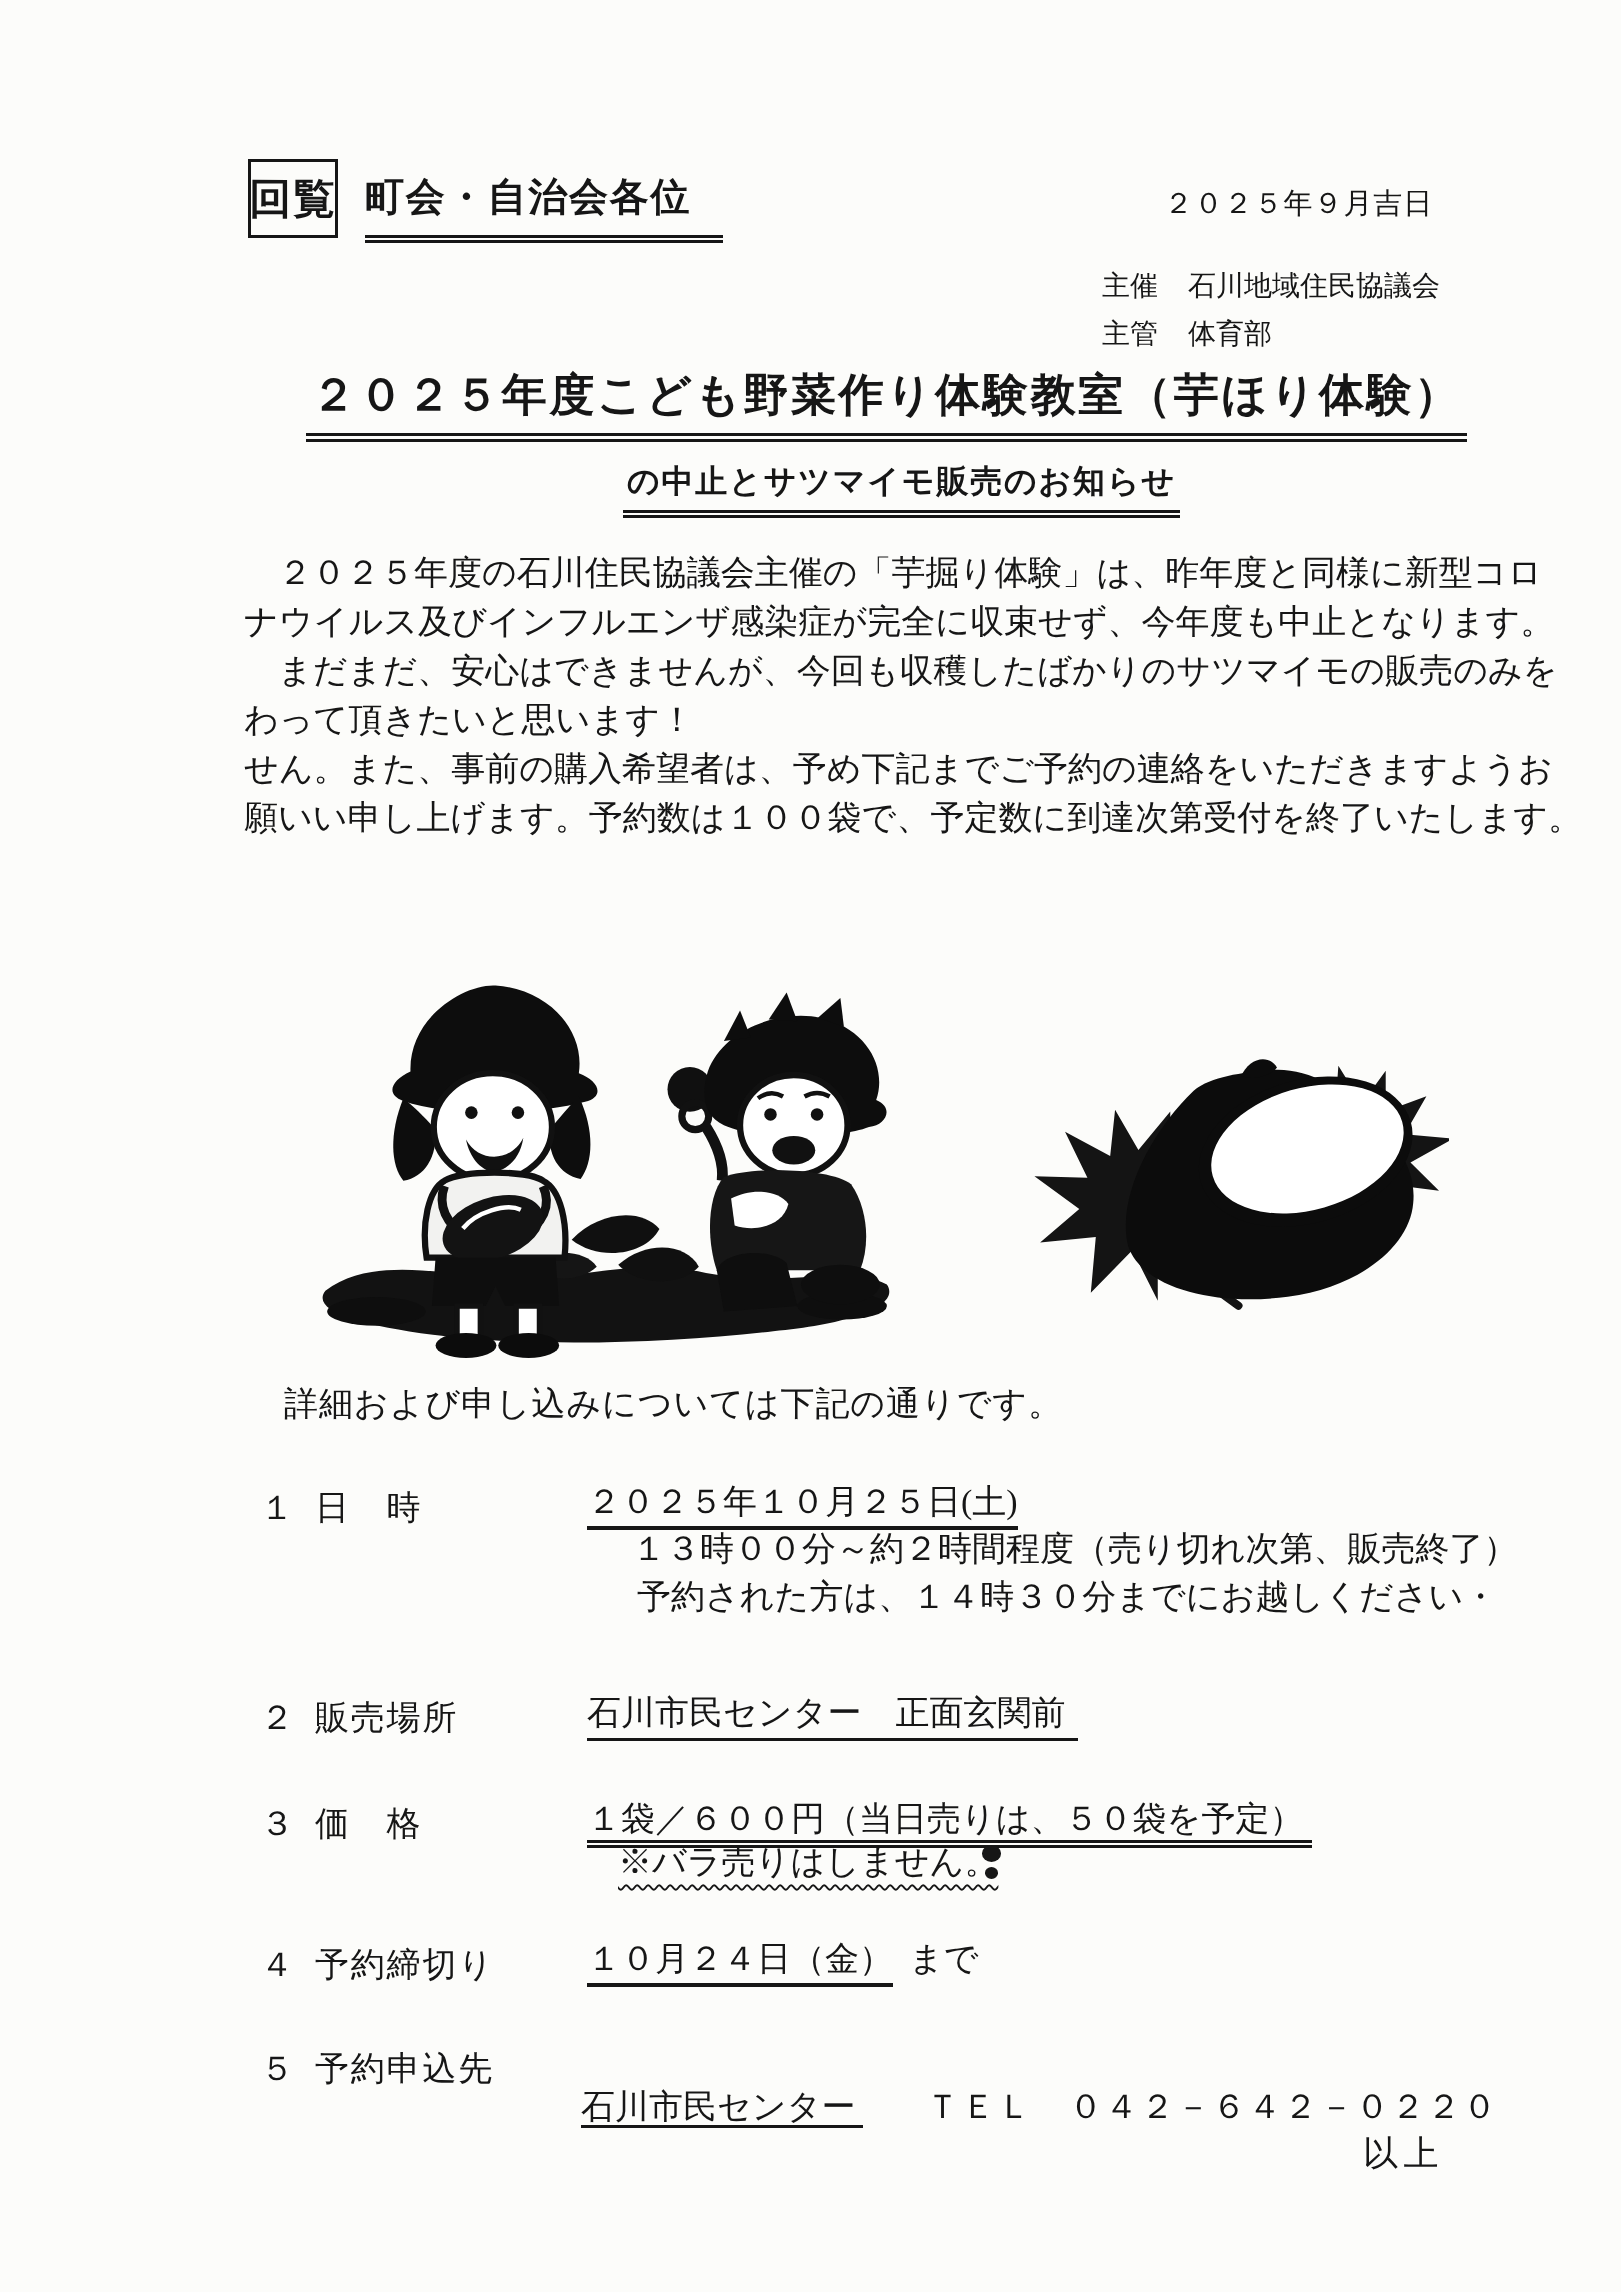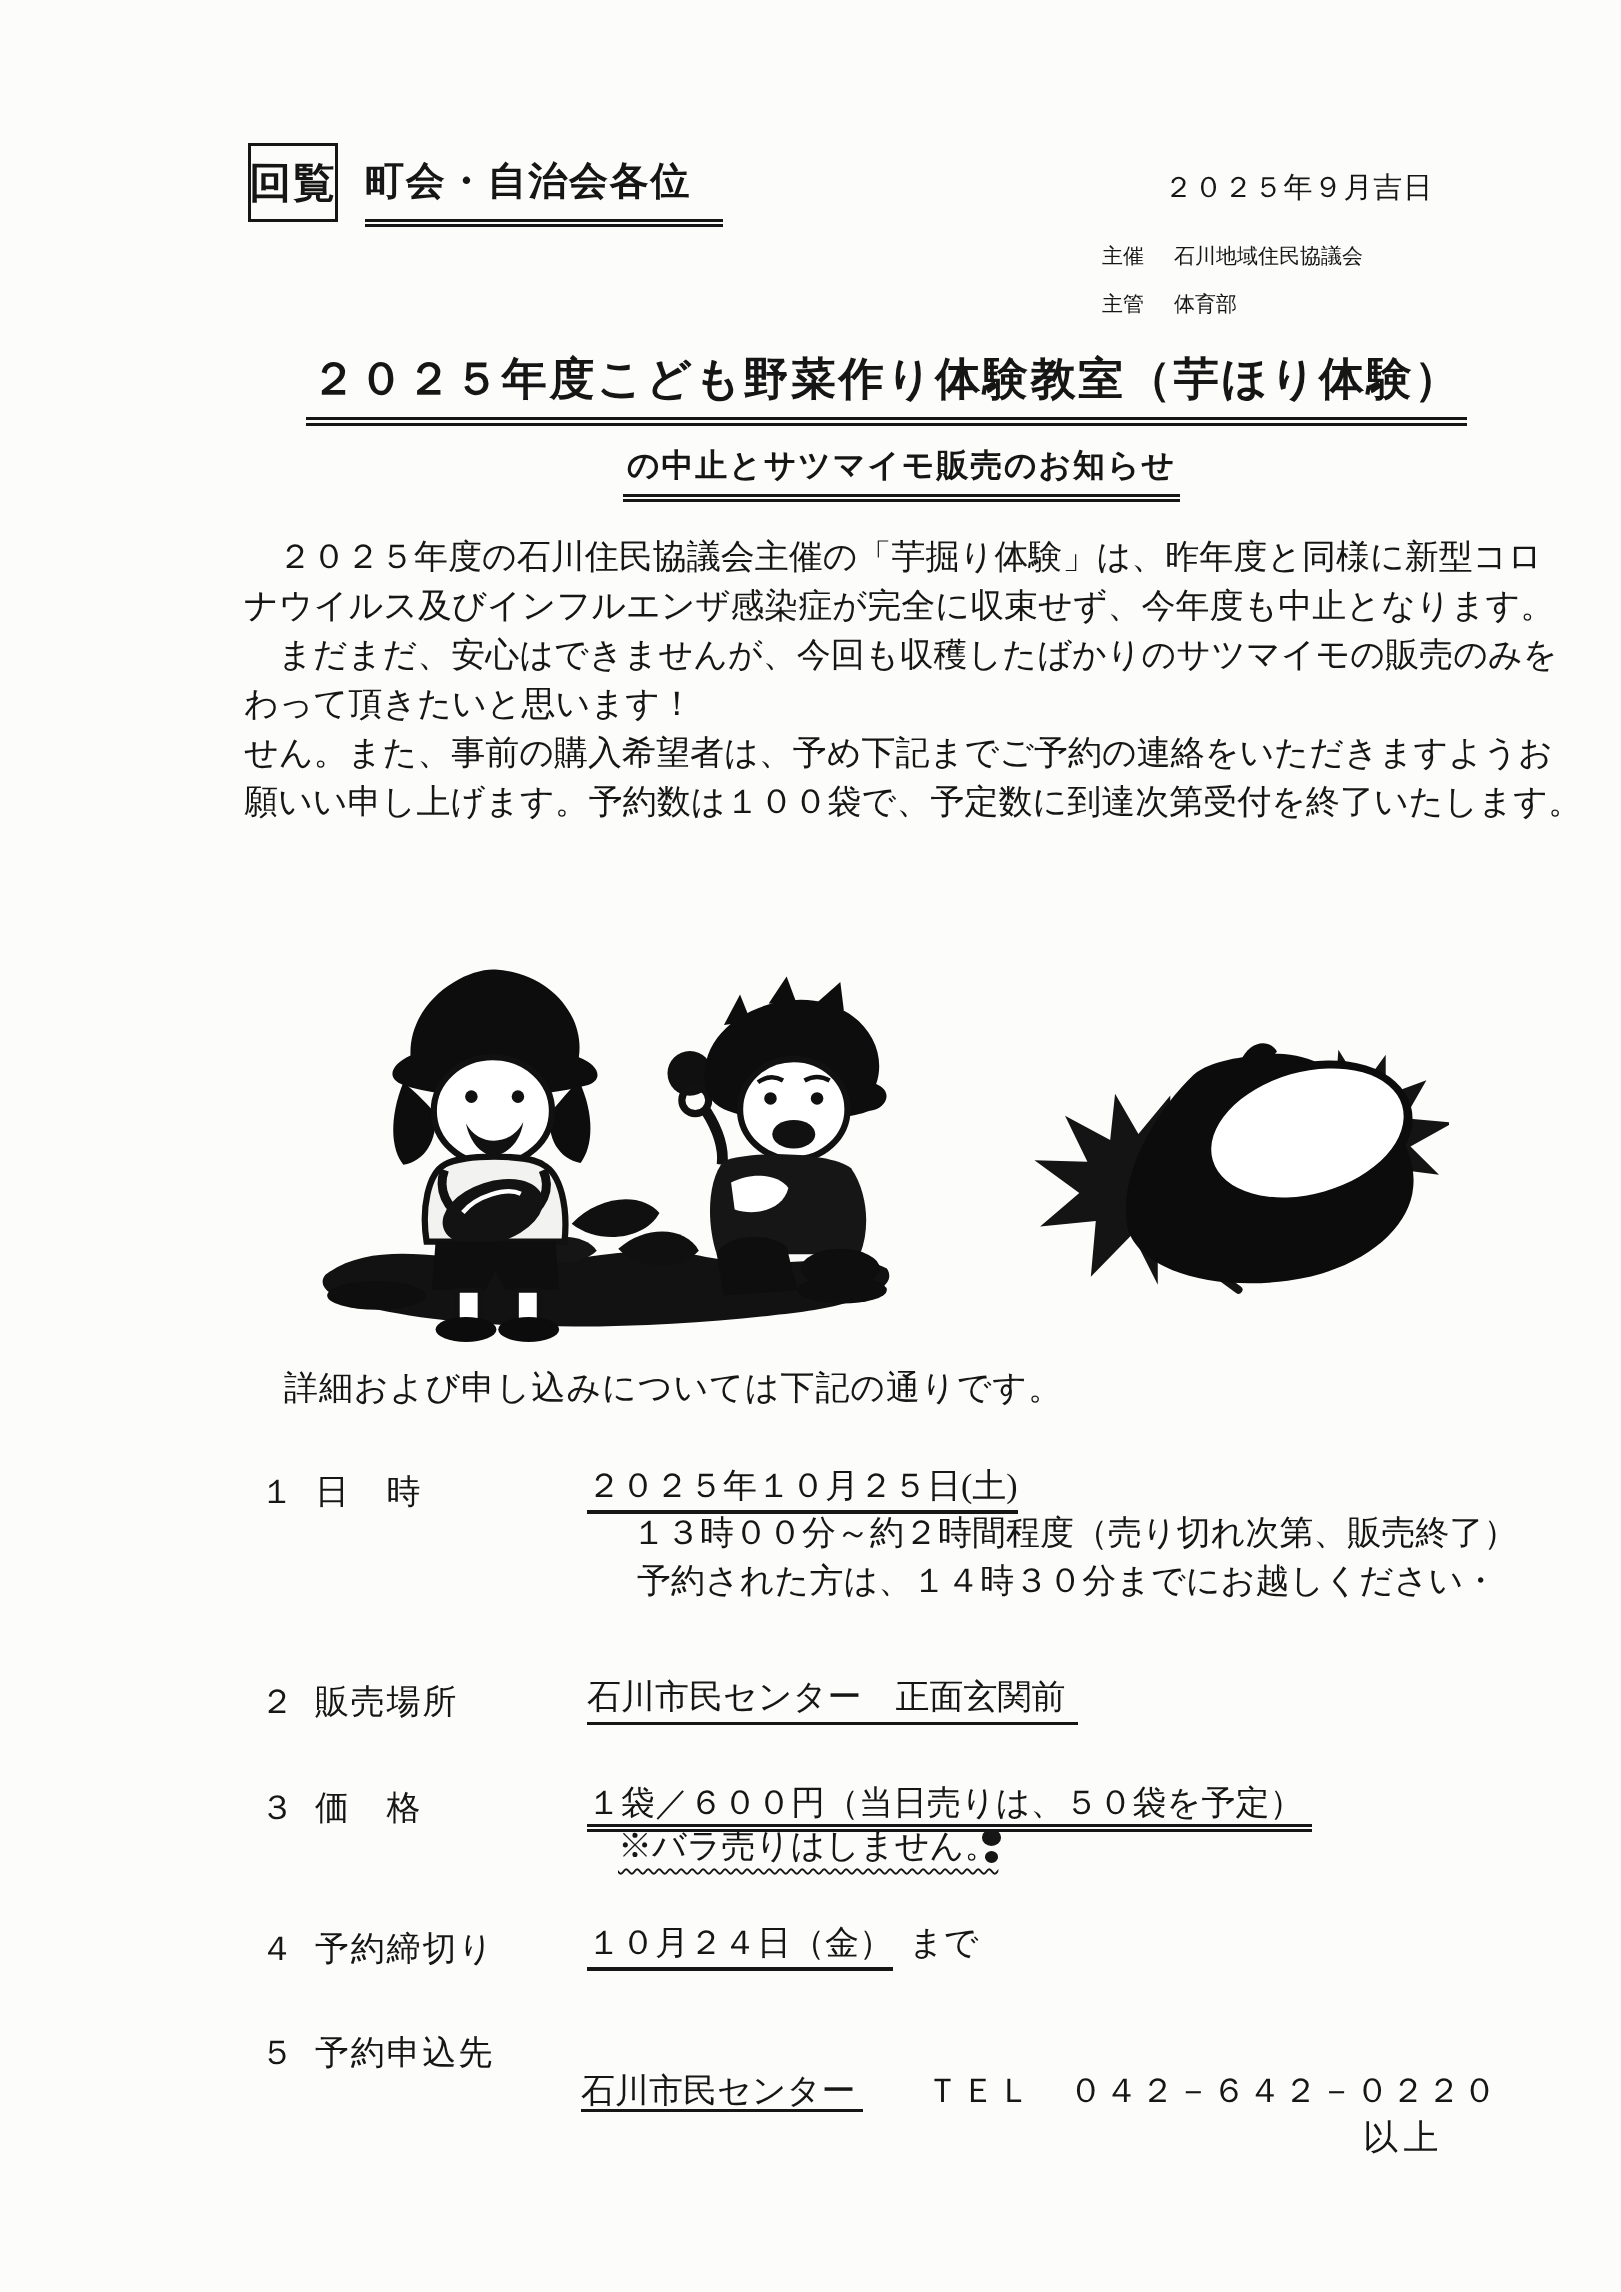--- a/index.html
+++ b/index.html
@@ -4,37 +4,37 @@
 <style>
   html,body{margin:0;padding:0;background:#e8e8e8;}
   .page{
     position:relative;
     width:1621px;height:2293px;
     background:#fcfcfa;
     font-family:"Liberation Serif","DejaVu Serif",serif;
     color:#161616;
     overflow:hidden;
   }
-  .abs{position:absolute;white-space:nowrap;}
+  .abs{position:absolute;white-space:nowrap;margin-top:16px;}
 
   
   .kairan{
     left:248px;top:143px;width:90px;height:79px;
     border:3.6px solid #161616;box-sizing:border-box;
     display:flex;align-items:center;justify-content:center;
     font-size:42px;font-weight:700;letter-spacing:1.8px;
   }
   .recipient{
     left:365px;top:154px;
     font-size:39px;font-weight:700;letter-spacing:1.8px;
     padding:0 32px 10.7px 0;
     border-bottom:8px double #161616;
   }
   .issue-date{left:1164px;top:168px;font-size:29px;letter-spacing:0.9px;}
-  .org-block{left:1102px;top:232px;font-size:21px;line-height:48px;}
+  .org-block{left:1102px;top:246px;font-size:28px;line-height:48px;}
   .org-label{display:inline-block;}
   .org-val{display:inline-block;margin-left:30px;}
 
   
   .title1-wrap{left:76px;top:349px;width:1621px;text-align:center;}
   .title2-wrap{left:91px;top:444px;width:1621px;text-align:center;}
   .title1{
     display:inline-block;font-size:45px;font-weight:700;letter-spacing:2.7px;
     padding:0 5.4px 8px 5.4px;border-bottom:9.9px double #161616;
   }

